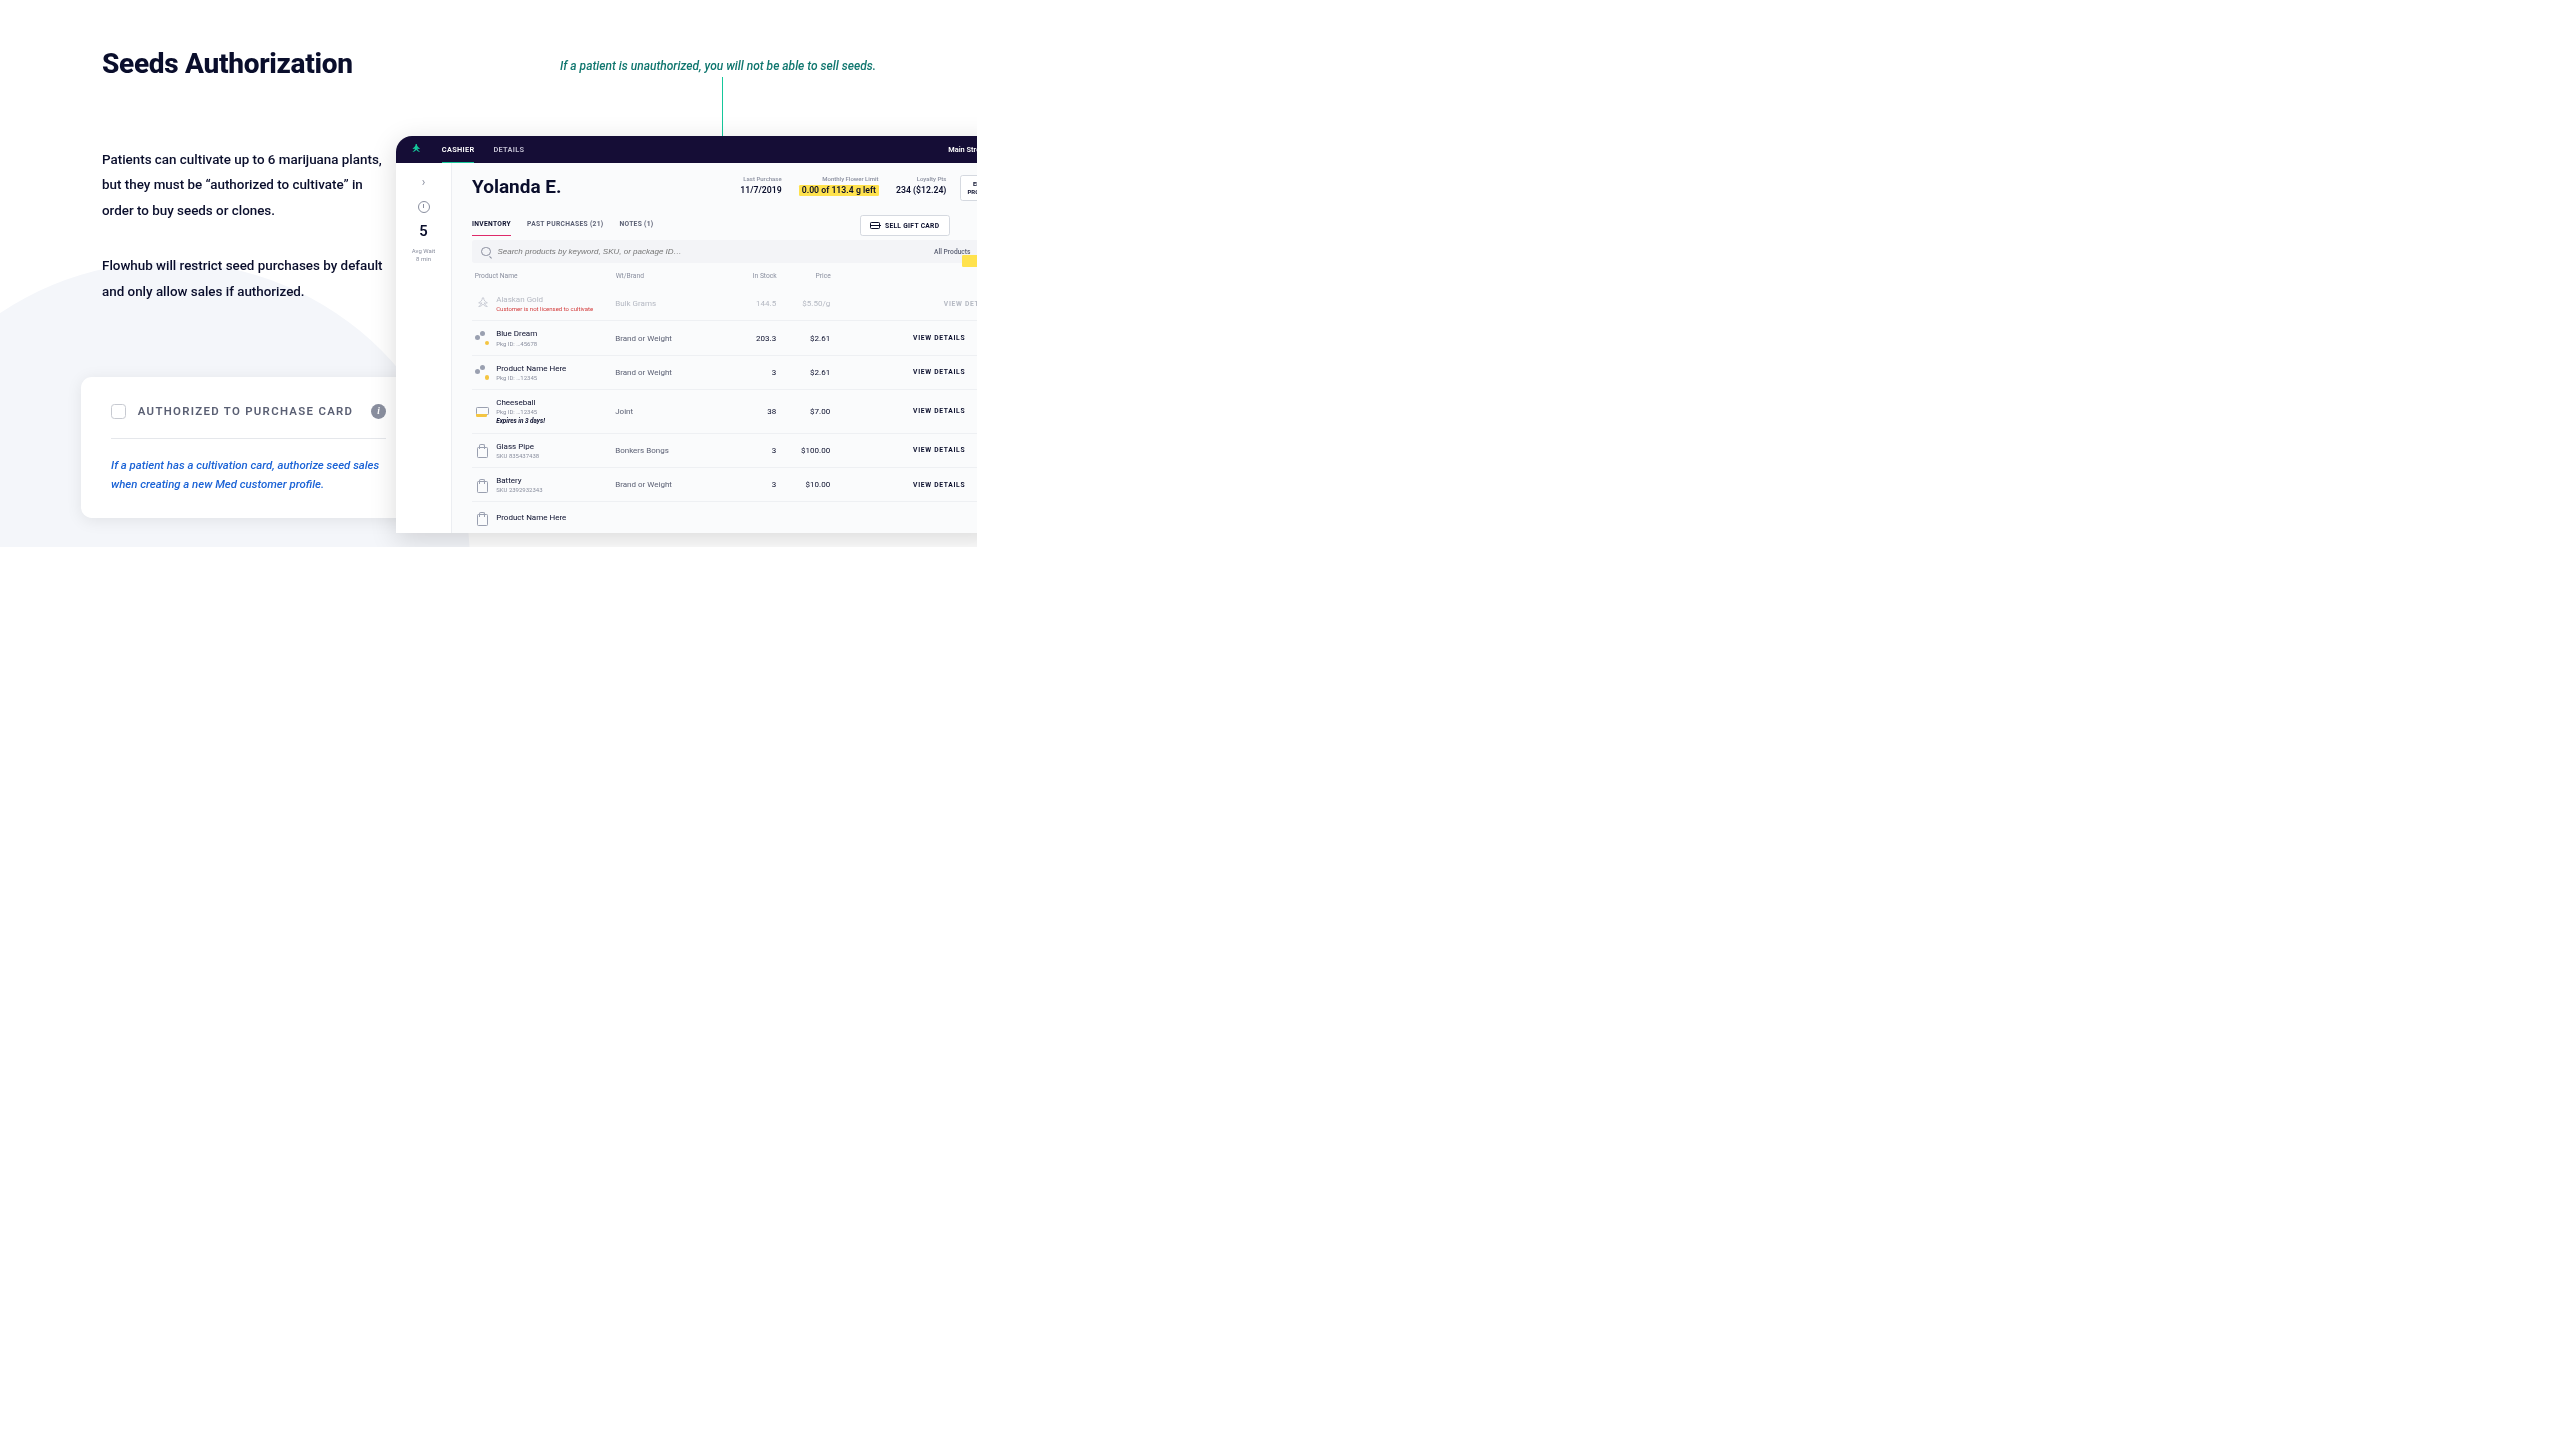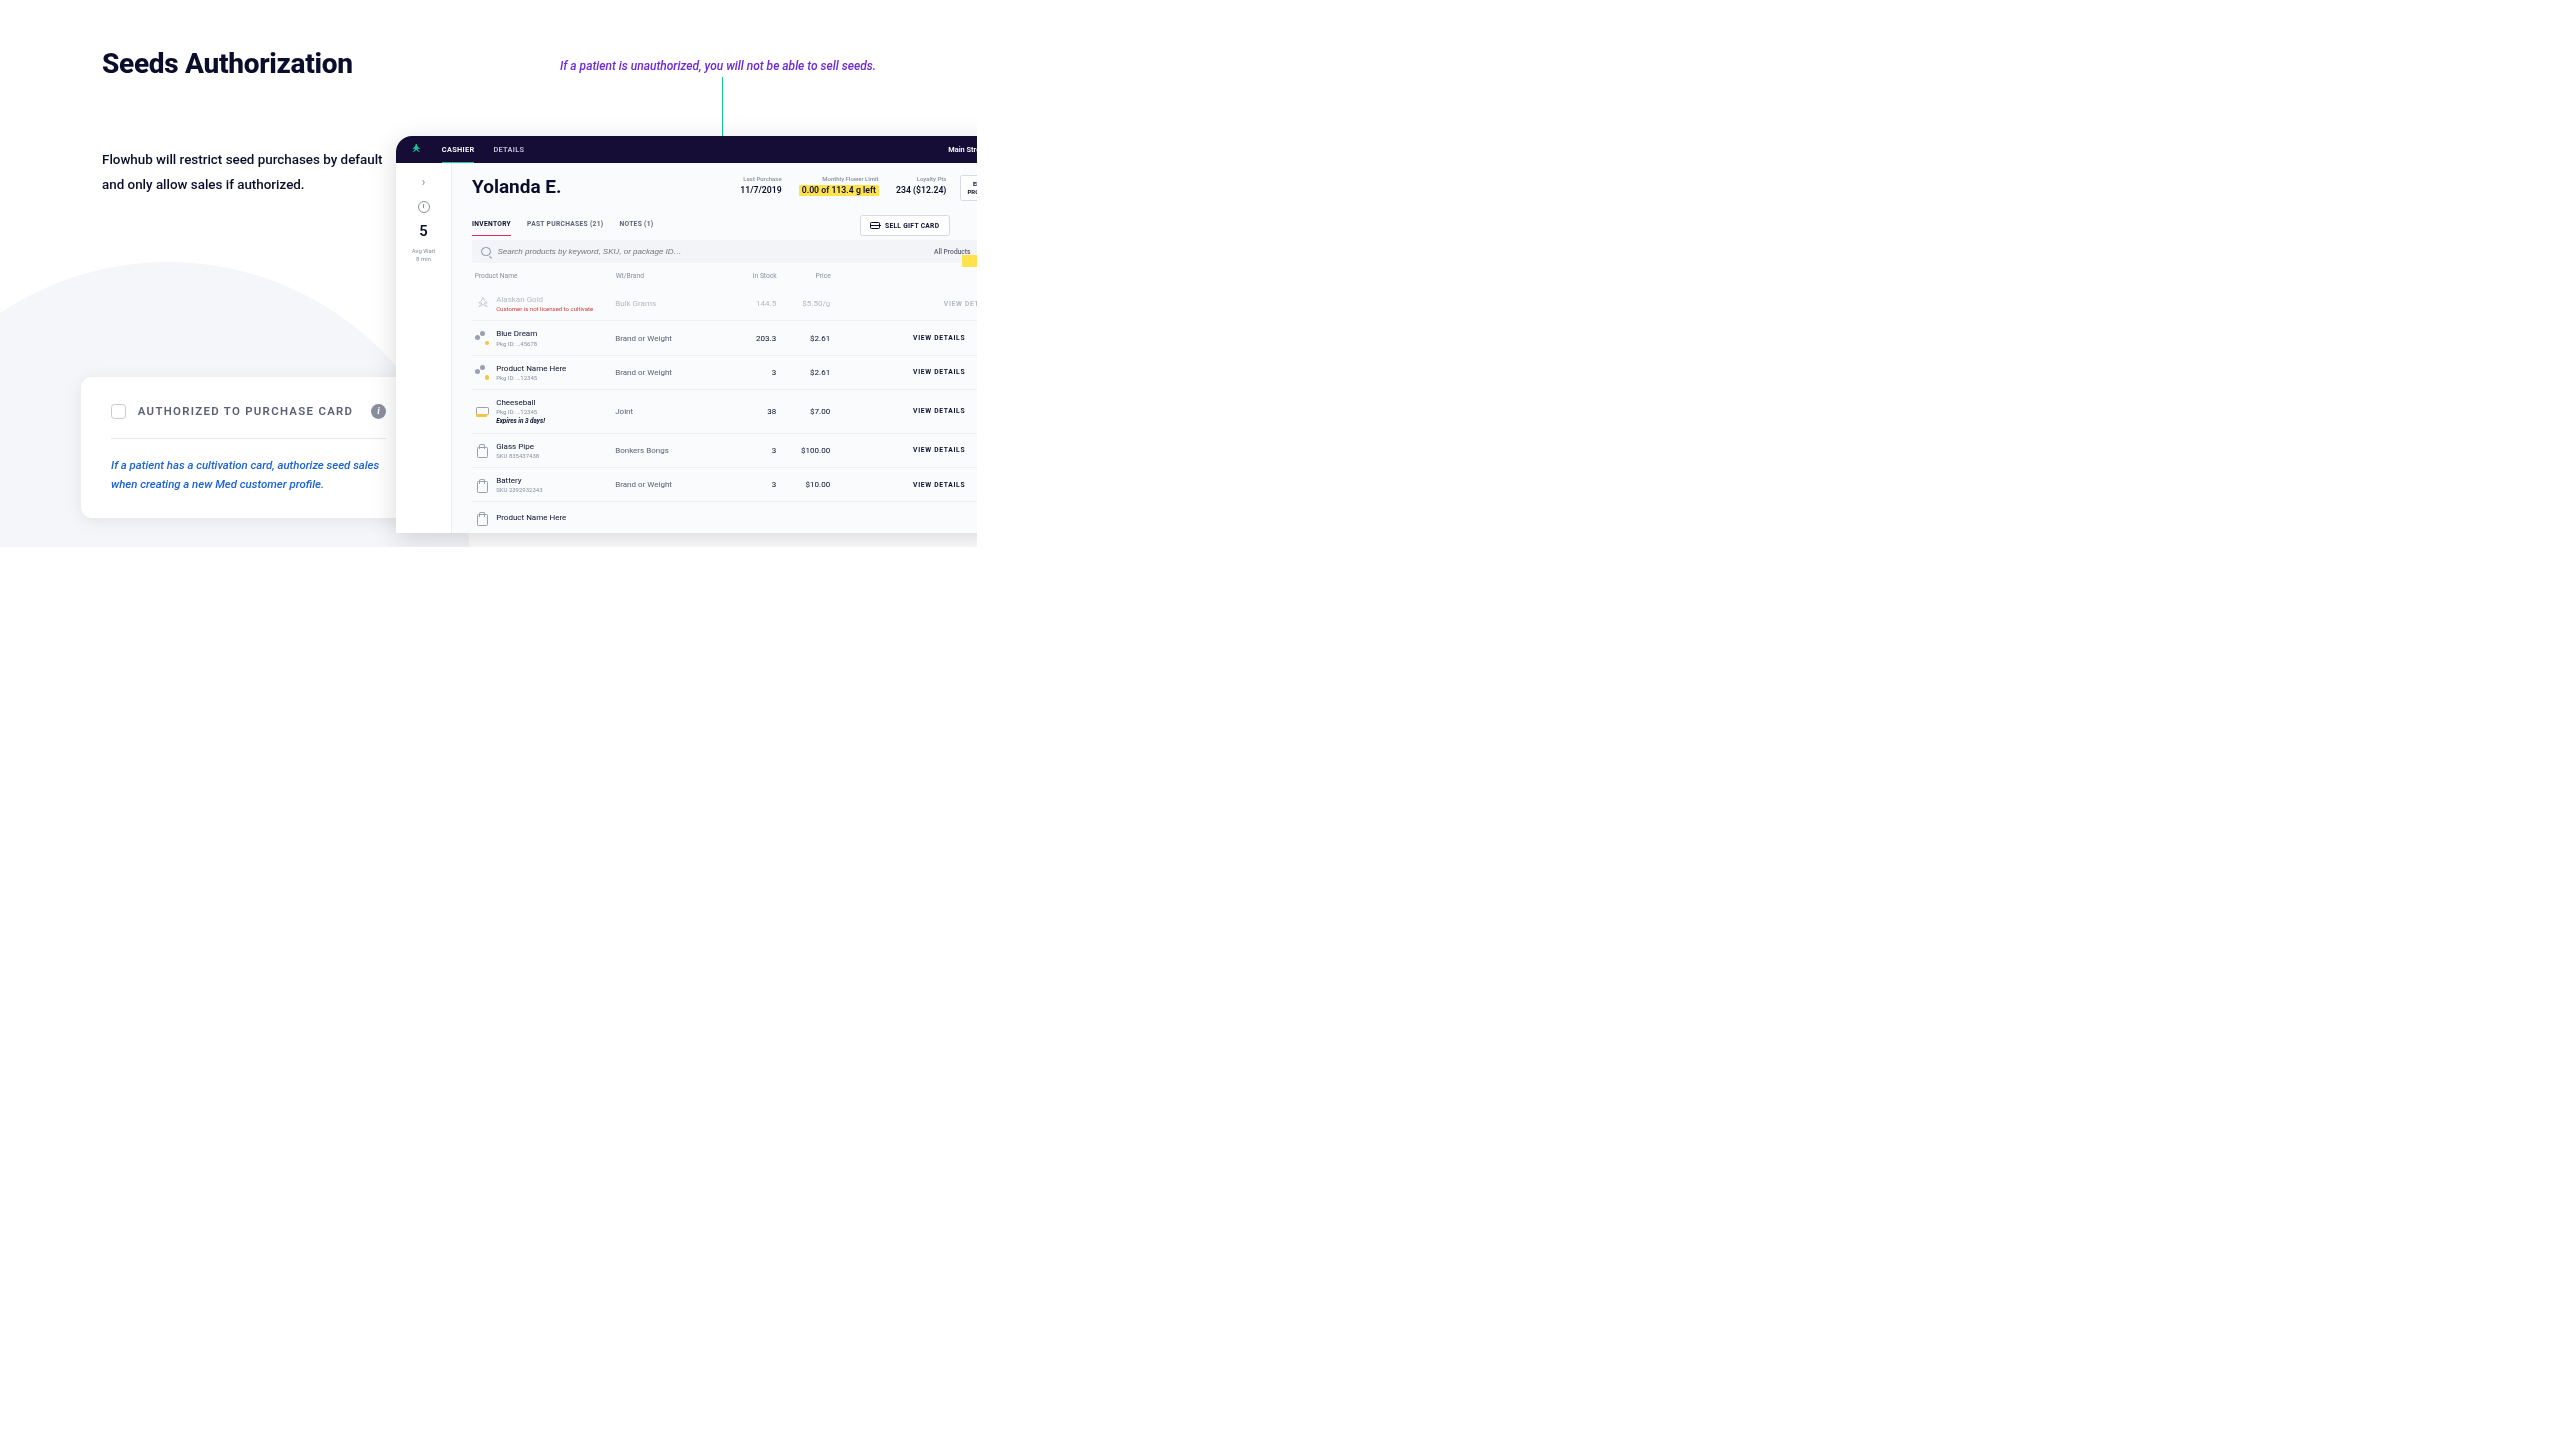--- a/index.html
+++ b/index.html
@@ -89,21 +89,21 @@
   font-weight: 500;
 }
 
 
 .callout-top {
   position: absolute;
   left: 560px;
   top: 59px;
   font-size: 12px;
   font-style: italic;
-  color: #6d28d9;
+  color: #0f766e;
   font-weight: 500;
 }
 
 
 .connector {
   position: absolute;
   left: 722px;
   top: 77px;
   width: 1.3px;
   height: 229px;
@@ -491,20 +491,21 @@
 }
 </style>
 </head>
 <body>
 
 <div class="bg-curve"></div>
 
 <div class="doc-col">
   <h1 class="doc-title">Seeds Authorization</h1>
   <div class="doc-body">
+    <p>Patients can cultivate up to 6 marijuana plants, but they must be “authorized to cultivate” in order to buy seeds or clones.</p>
     <p>Flowhub will restrict seed purchases by default and only allow sales if authorized.</p>
   </div>
 </div>
 
 <div class="auth-card">
   <div class="auth-row">
     <div class="auth-checkbox"></div>
     <div class="auth-label">AUTHORIZED TO PURCHASE CARD</div>
     <div class="info-icon">i</div>
   </div>

